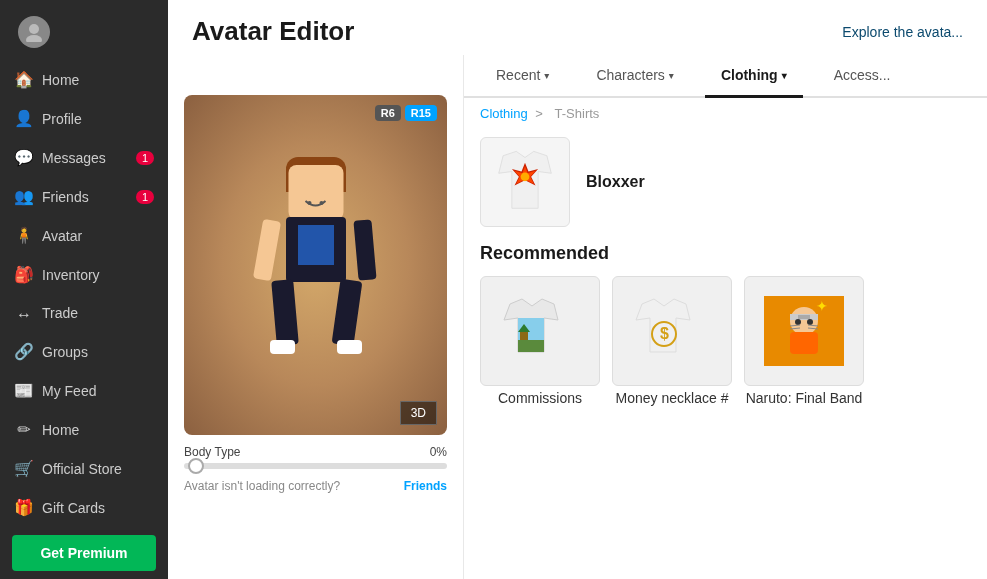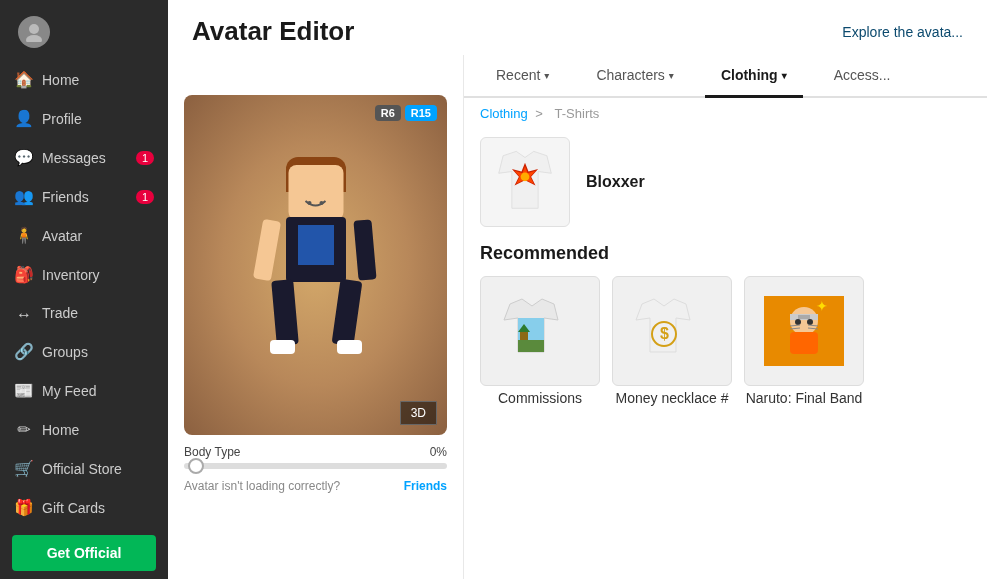--- a/index.html
+++ b/index.html
@@ -456,21 +456,21 @@
   </div>
   <div class="sidebar-item">
     <span class="icon">🛒</span>
     <span>Official Store</span>
   </div>
   <div class="sidebar-item">
     <span class="icon">🎁</span>
     <span>Gift Cards</span>
   </div>
 
-  <button class="get-premium-btn">Get Official</button>
+  <button class="get-premium-btn">Get Premium</button>
 
 </nav>
 
 <div id="main">
   <div id="content-area">
 
     <div class="page-header">
       <h1 class="page-title">Avatar Editor</h1>
       <span class="explore-text">Explore the avata...</span>
     </div>

